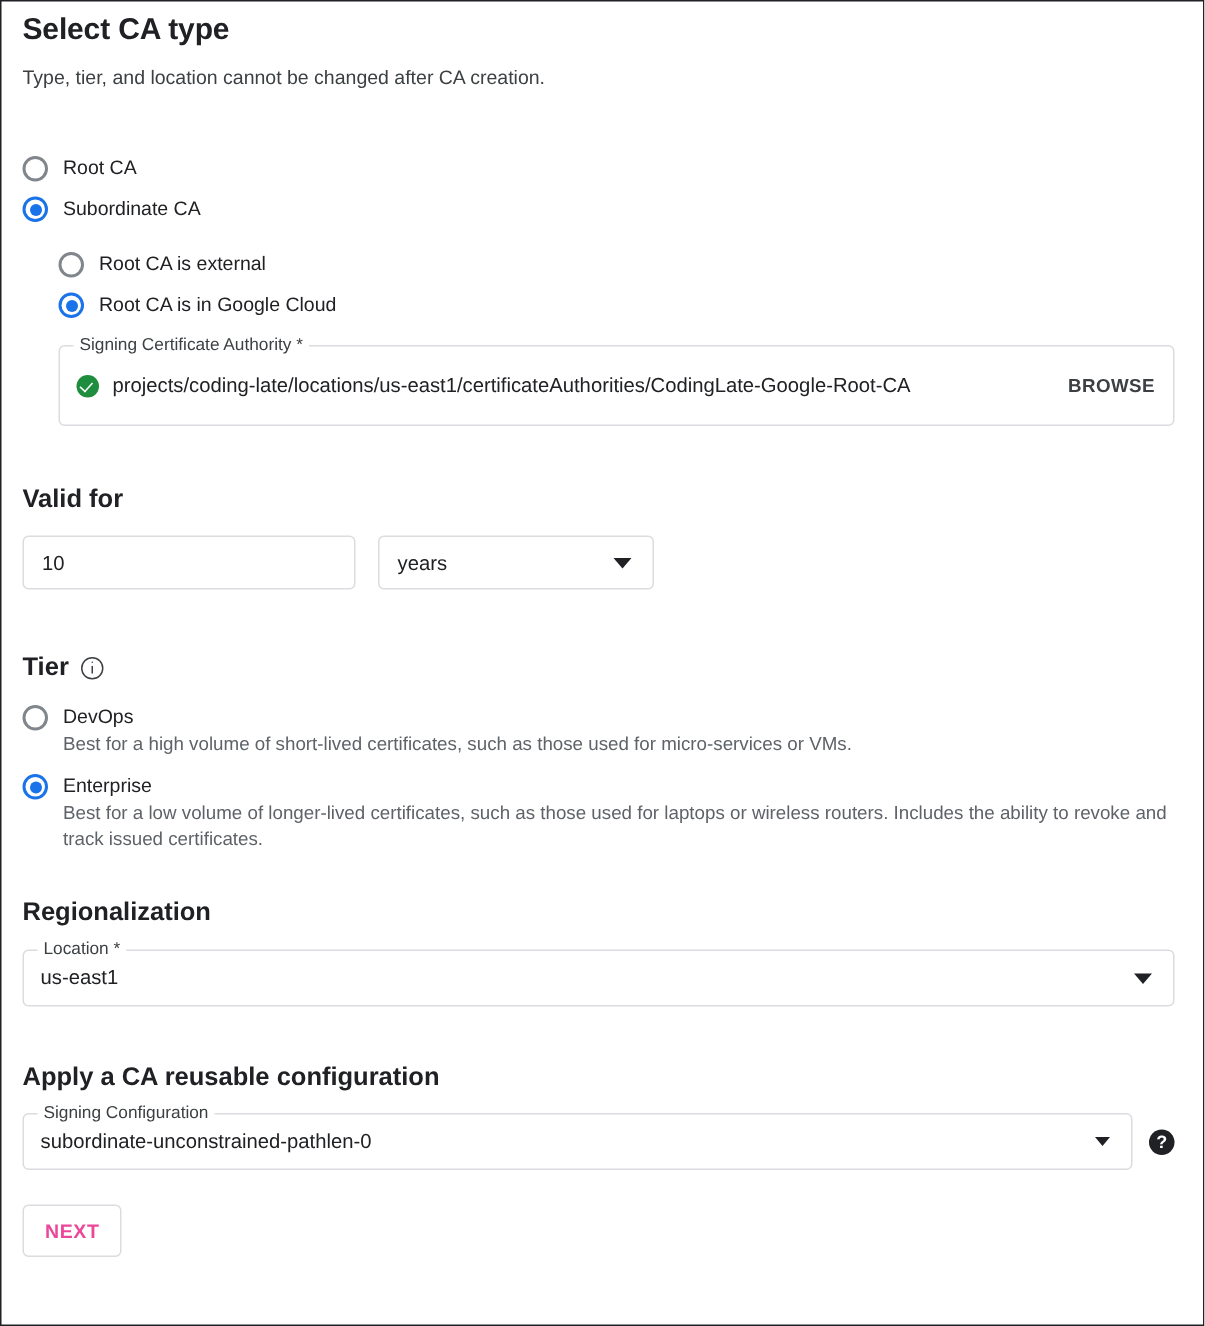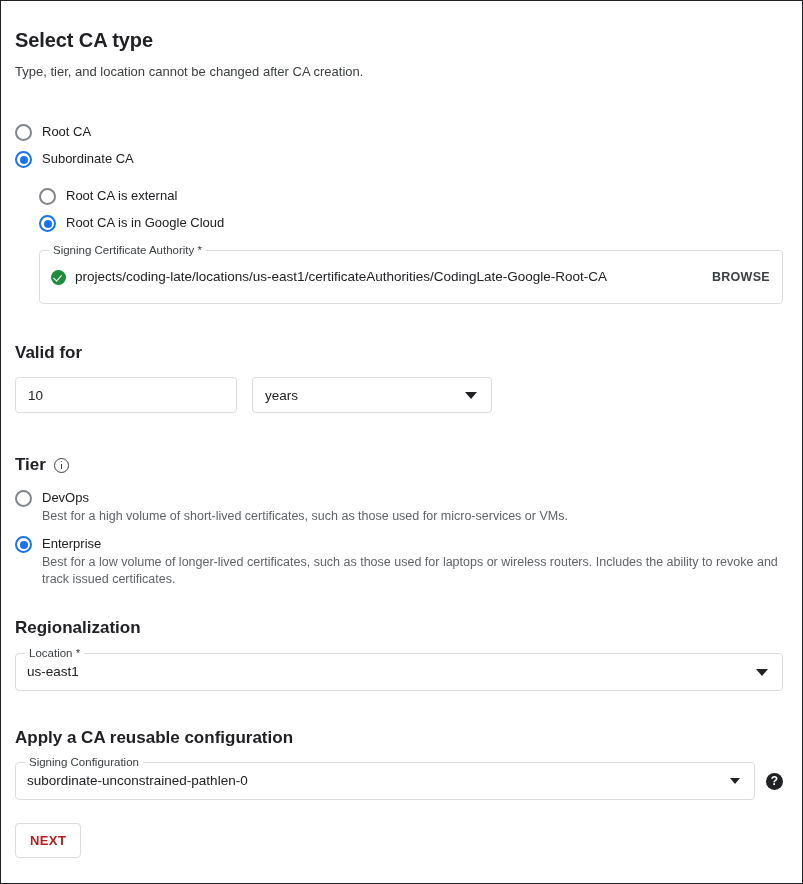--- a/index.html
+++ b/index.html
@@ -15,21 +15,21 @@
   .page {
     position: relative;
     width: 803px;
     height: 884px;
     box-sizing: border-box;
     border: 1px solid #202124;
     background: #ffffff;
     overflow: hidden;
   }
   .inner {
-    padding: 22px 14px 0 14px;
+    padding: 2px 14px 0 14px;
   }
 
   
   .page-title {
     font-size: 20px;
     font-weight: bold;
     color: #202124;
     letter-spacing: -0.1px;
     margin: 4px 0 0 0;
     line-height: 26px;
@@ -231,21 +231,21 @@
     cursor: pointer;
     line-height: 1;
   }
 
   
   .next-btn {
     box-sizing: border-box;
     border: 1px solid #dadce0;
     border-radius: 4px;
     background: #fff;
-    color: #b91c1c;
+    color: #ec4899;
     font-size: 13px;
     font-weight: bold;
     letter-spacing: 0.4px;
     font-family: inherit;
     padding: 9px 14px;
     cursor: pointer;
   }
 </style>
 </head>
 <body>
@@ -294,21 +294,21 @@
     
     <div style="height:38px"></div>
     <div class="section-title">
       <span>Valid for</span>
     </div>
     <div style="height:13px"></div>
     <div style="display:flex;gap:15px">
       <div class="plain-box" style="width:222px">
         <span>10</span>
       </div>
-      <div class="plain-box" style="width:240px;justify-content:space-between;padding-right:14px">
+      <div class="plain-box" style="width:184px;justify-content:space-between;padding-right:14px">
         <span>years</span>
         <span class="caret"></span>
       </div>
     </div>
 
     
     <div style="height:41px"></div>
     <div class="section-title">
       <span>Tier</span>
       <span class="info-icon"></span>

